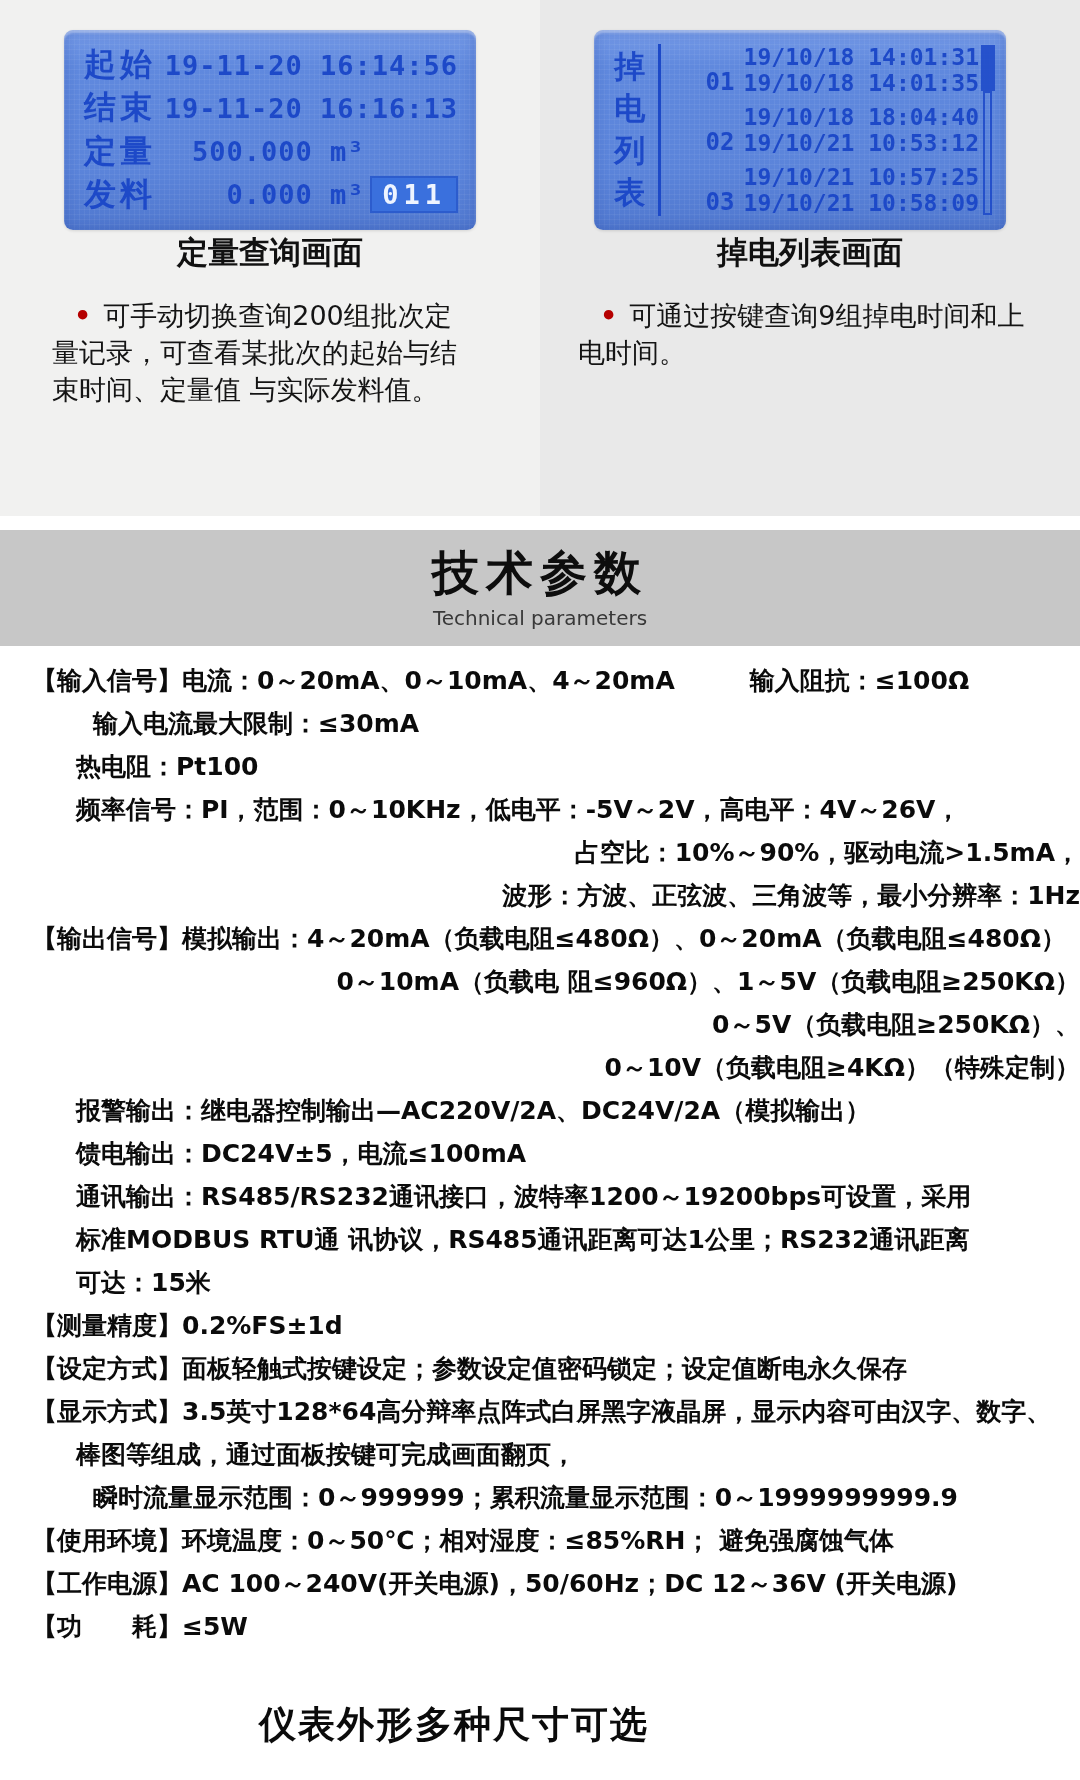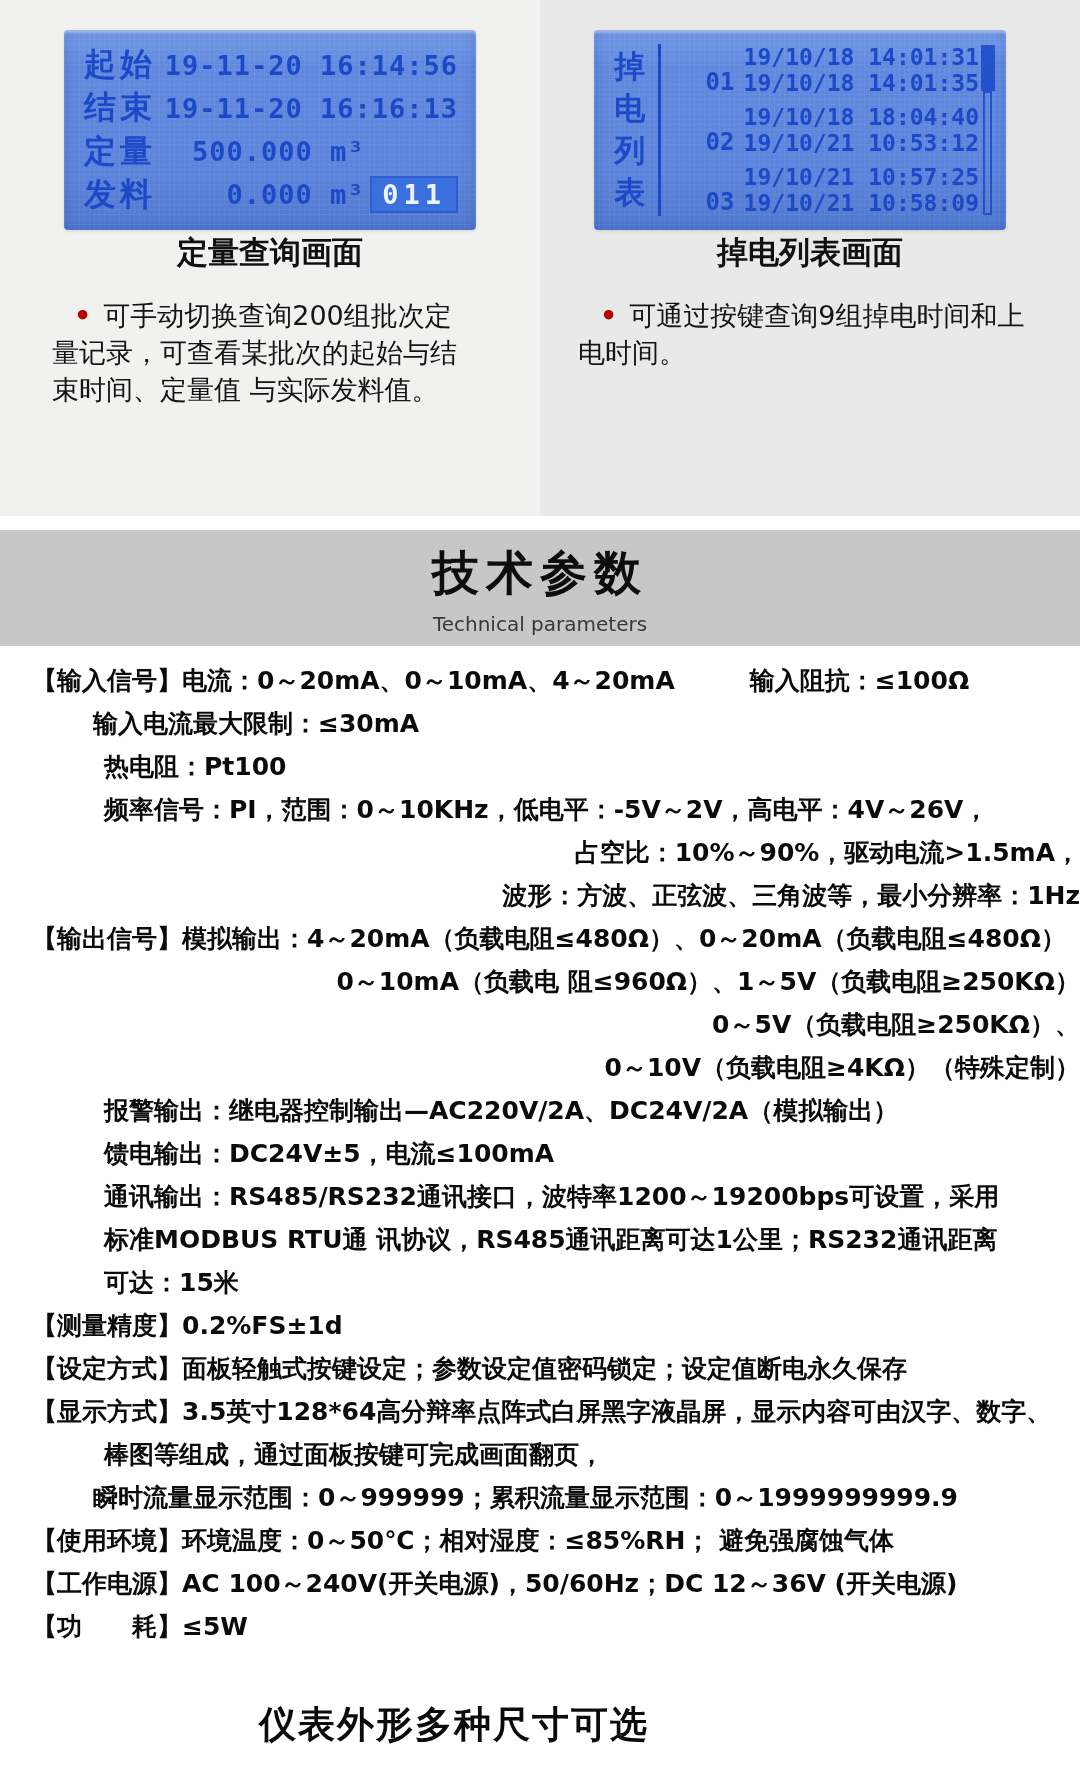--- a/index.html
+++ b/index.html
@@ -5,21 +5,21 @@
   html,body{margin:0;padding:0;background:#fff;}
   body{font-family:"DejaVu Sans","Liberation Sans",sans-serif;}
   .page{position:relative;width:1080px;height:1780px;background:#ffffff;overflow:hidden;}
 
   
   .top-bg{position:absolute;top:0;height:516px;}
   .top-bg.tbl{left:0;width:540px;background:#f1f1f0;}
   .top-bg.tbr{left:540px;width:540px;background:#e9e9e9;}
 
   
-  .lcd{position:absolute;top:30px;width:412px;height:200px;border-radius:4px;
+  .lcd{position:absolute;top:30px;width:412px;height:200px;border-radius:9px;
        background:
          repeating-linear-gradient(90deg, rgba(255,255,255,.05) 0 1px, transparent 1px 5px),
          repeating-linear-gradient(0deg, rgba(255,255,255,.05) 0 1px, transparent 1px 5px),
          linear-gradient(180deg,#7499e6 0%,#6089de 18%,#5b84da 70%,#5078cf 100%);
        box-shadow:inset 0 3px 2px rgba(255,255,255,.35), inset 0 0 14px rgba(28,58,150,.28), 0 1px 3px rgba(0,0,0,.12);}
   .lcd-q{left:64px;}
   .lcd-p{left:594px;display:flex;padding:14px 10px 14px 16px;box-sizing:border-box;}
   .lcd-rows{position:absolute;top:14px;bottom:14px;left:20px;right:18px;display:flex;flex-direction:column;justify-content:space-between;}
   .lcd-row{display:flex;align-items:center;height:42px;}
   .lcd-label{font-size:32px;font-weight:700;color:var(--lcd-text);width:108px;letter-spacing:4px;}
@@ -41,27 +41,27 @@
   .caption{position:absolute;top:232px;width:540px;margin:0;text-align:center;font-size:31px;font-weight:700;color:#111;}
   .cap-q{left:0;} .cap-p{left:540px;}
   .desc{position:absolute;top:297px;margin:0;font-size:27px;line-height:37px;color:#141414;text-indent:22px;font-weight:400;}
   .desc-q{left:52px;width:416px;}
   .desc-p{left:578px;width:454px;}
   .dot{color:var(--accent-red);margin-right:12px;font-weight:700;}
 
   
   .band{position:absolute;left:0;top:530px;width:1080px;height:116px;background:var(--band-gray);text-align:center;}
   .band h2{margin:12px 0 0;font-size:47px;font-weight:700;color:#0d0d0d;letter-spacing:7px;}
-  .band .sub{font-size:20px;color:#383838;margin-top:7px;}
+  .band .sub{font-size:20px;color:#383838;margin-top:1px;}
 
   
   .specs{position:absolute;left:0;top:659px;width:1080px;}
   .spec-line{height:43px;line-height:43px;font-size:25px;font-weight:700;color:#0b0b0b;white-space:pre;}
   .ind0{padding-left:32px;}
-  .ind1{padding-left:104px;}
+  .ind1{padding-left:76px;}
   .ind2{padding-left:93px;}
   .ind3{padding-left:283px;text-align:right;}
 
   
   .footer-title{position:absolute;left:0;top:1700px;width:908px;margin:0;text-align:center;
                 font-size:37px;font-weight:700;color:#0b0b0b;letter-spacing:2px;}
 </style>
 </head>
 <body>
 

